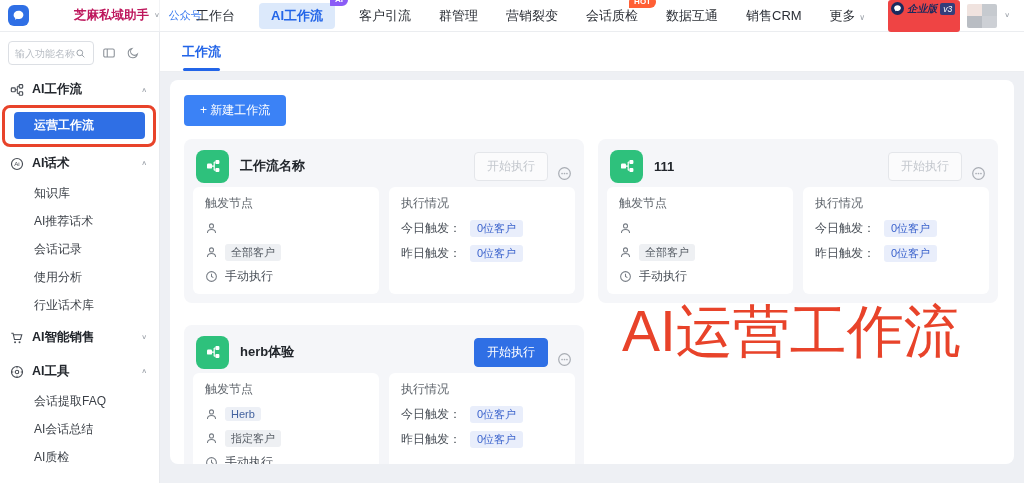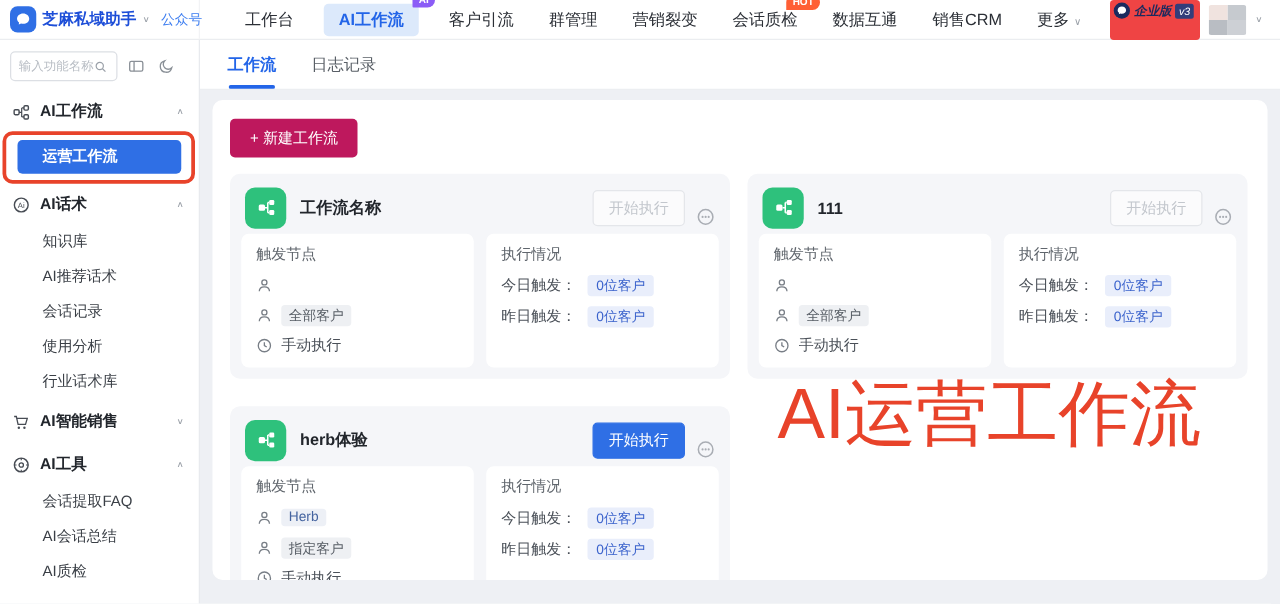--- a/index.html
+++ b/index.html
@@ -5,21 +5,21 @@
   * { box-sizing: border-box; margin: 0; padding: 0; }
   html,body { margin:0; }
   body { font-family: "Liberation Sans", "DejaVu Sans", sans-serif; }
   #app { position: relative; width: 1024px; height: 483px; background:#eef0f4; overflow: hidden; }
 
   
   .navbar { position:absolute; top:0; left:0; right:0; height:32px; background:#fff;
             border-bottom:1px solid #ebedf0; display:flex; align-items:center; z-index:20; }
   .brand-zone { width:160px; height:100%; display:flex; align-items:center; padding-left:8px; gap:5px; border-right:1px solid #f2f3f5; flex:none; }
   .brand-logo { width:21px; height:21px; border-radius:6px; background:#2f6fe5; display:flex; align-items:center; justify-content:center; flex:none; }
-  .brand-title { font-size:12.5px; font-weight:bold; color:#1d4ed8; white-space:nowrap; }
+  .brand-title { font-size:12.5px; font-weight:bold; color:#be185d; white-space:nowrap;margin-left:40px; }
   .chev { font-size:8px; color:#9aa0a8; transform:scaleY(.8); }
   .brand-tag { font-size:11px; color:#3b7cf0; margin-left:4px; white-space:nowrap; }
   .nav-items { display:flex; align-items:center; margin-left:22px; }
   .nav-item { position:relative; margin:0 14px; font-size:13px; color:#2b2f36; white-space:nowrap; cursor:pointer; }
   .nav-item.active { background:#dce9fb; color:#2365e8; font-weight:bold; padding:4px 12px; border-radius:4px; margin:0 10px; }
   .badge-ai { position:absolute; top:-9px; right:-13px; background:#8b5cf6; color:#fff; font-size:8px; font-weight:bold;
               padding:1px 5px; border-radius:7px 7px 7px 1px; line-height:10px; }
   .badge-hot { position:absolute; top:-11px; right:-18px; background:#ff5f35; color:#fff; font-size:8px; font-weight:bold;
                padding:2px 5px; border-radius:8px 8px 8px 0; line-height:8px; }
   .account-zone { margin-left:auto; display:flex; align-items:center; gap:7px; padding-right:14px; }
@@ -51,21 +51,21 @@
   .anno-box { position:absolute; left:2px; right:3px; top:-7px; bottom:-8px; border:3px solid #e8432a; border-radius:8px; pointer-events:none; z-index:6; }
 
   
   .main { position:absolute; left:160px; top:32px; right:0; bottom:0; background:#eef0f4; }
   .tabstrip { height:40px; background:#fff; border-bottom:1px solid #eceef1; display:flex; align-items:stretch; padding-left:22px; gap:28px; }
   .tab { display:flex; align-items:center; font-size:13px; color:#595f66; position:relative; cursor:pointer; }
   .tab.active { color:#2365e8; font-weight:bold; }
   .tab.active::after { content:""; position:absolute; left:1px; right:1px; bottom:0; height:3px; background:#2365e8; border-radius:2px; }
   .content-wrap { padding:8px 10px 10px; }
   .content-card { position:relative; background:#fff; border-radius:8px; height:384px; padding:15px 14px; overflow:hidden; }
-  .new-btn { display:inline-block; background:#be185d; color:#fff; font-size:12px; padding:7px 16px; border-radius:4px;
+  .new-btn { display:inline-block; background:#3b82f6; color:#fff; font-size:12px; padding:7px 16px; border-radius:4px;
              border:none; cursor:pointer; font-family:inherit; }
   .cards-grid { margin-top:13px; display:grid; grid-template-columns:400px 400px; column-gap:14px; row-gap:22px; }
   .wf-card { background:#f5f6f9; border-radius:8px; padding:7px 9px 9px; }
   .wf-head { display:flex; align-items:center; gap:11px; height:40px; padding:0 3px; }
   .wf-icon { width:33px; height:33px; border-radius:8px; background:#2ec17c; display:flex; align-items:center; justify-content:center; flex:none; }
   .wf-title { font-size:13px; font-weight:bold; color:#22262c; }
   .wf-actions { margin-left:auto; display:flex; align-items:flex-end; gap:9px; }
   .run-btn { font-size:12px; padding:5px 12px; border-radius:4px; cursor:pointer; font-family:inherit; }
   .run-btn.disabled { background:#fbfbfc; border:1px solid #e4e6ea; color:#c3c7cd; }
   .run-btn.primary { background:#2f6fe5; border:1px solid #2f6fe5; color:#fff; }
@@ -195,21 +195,20 @@
       <span class="chev">∧</span>
     </div>
     <div class="side-item">会话提取FAQ</div>
     <div class="side-item">AI会话总结</div>
     <div class="side-item">AI质检</div>
   </div>
 
   <div class="main">
     <div class="tabstrip">
       <span class="tab active">工作流</span>
-      <span class="tab">日志记录</span>
     </div>
 
     <div class="content-wrap">
       <div class="content-card">
         <button class="new-btn">+ 新建工作流</button>
 
         <div class="cards-grid">
 
           <div class="wf-card">
             <div class="wf-head">

